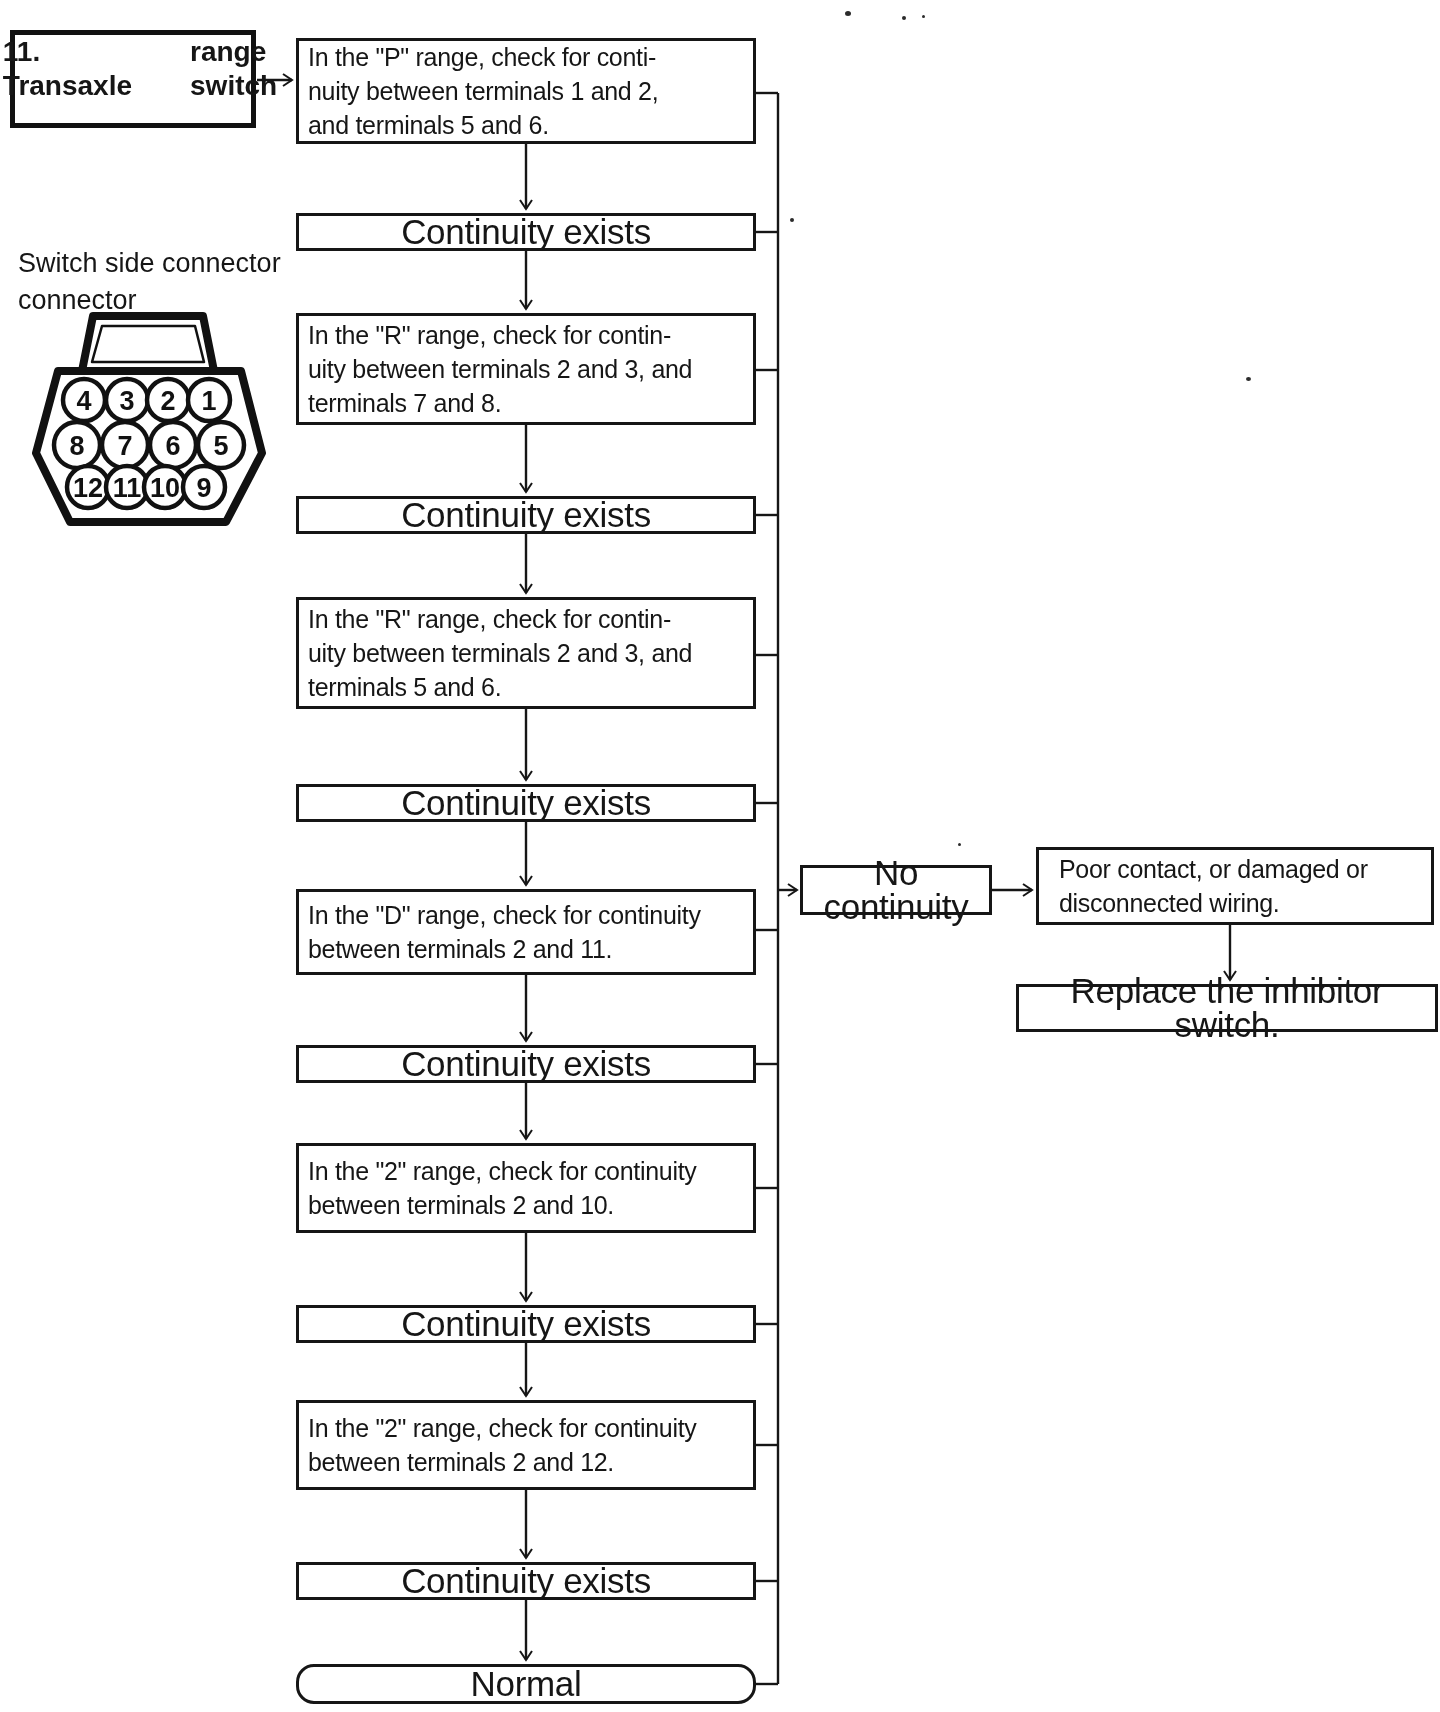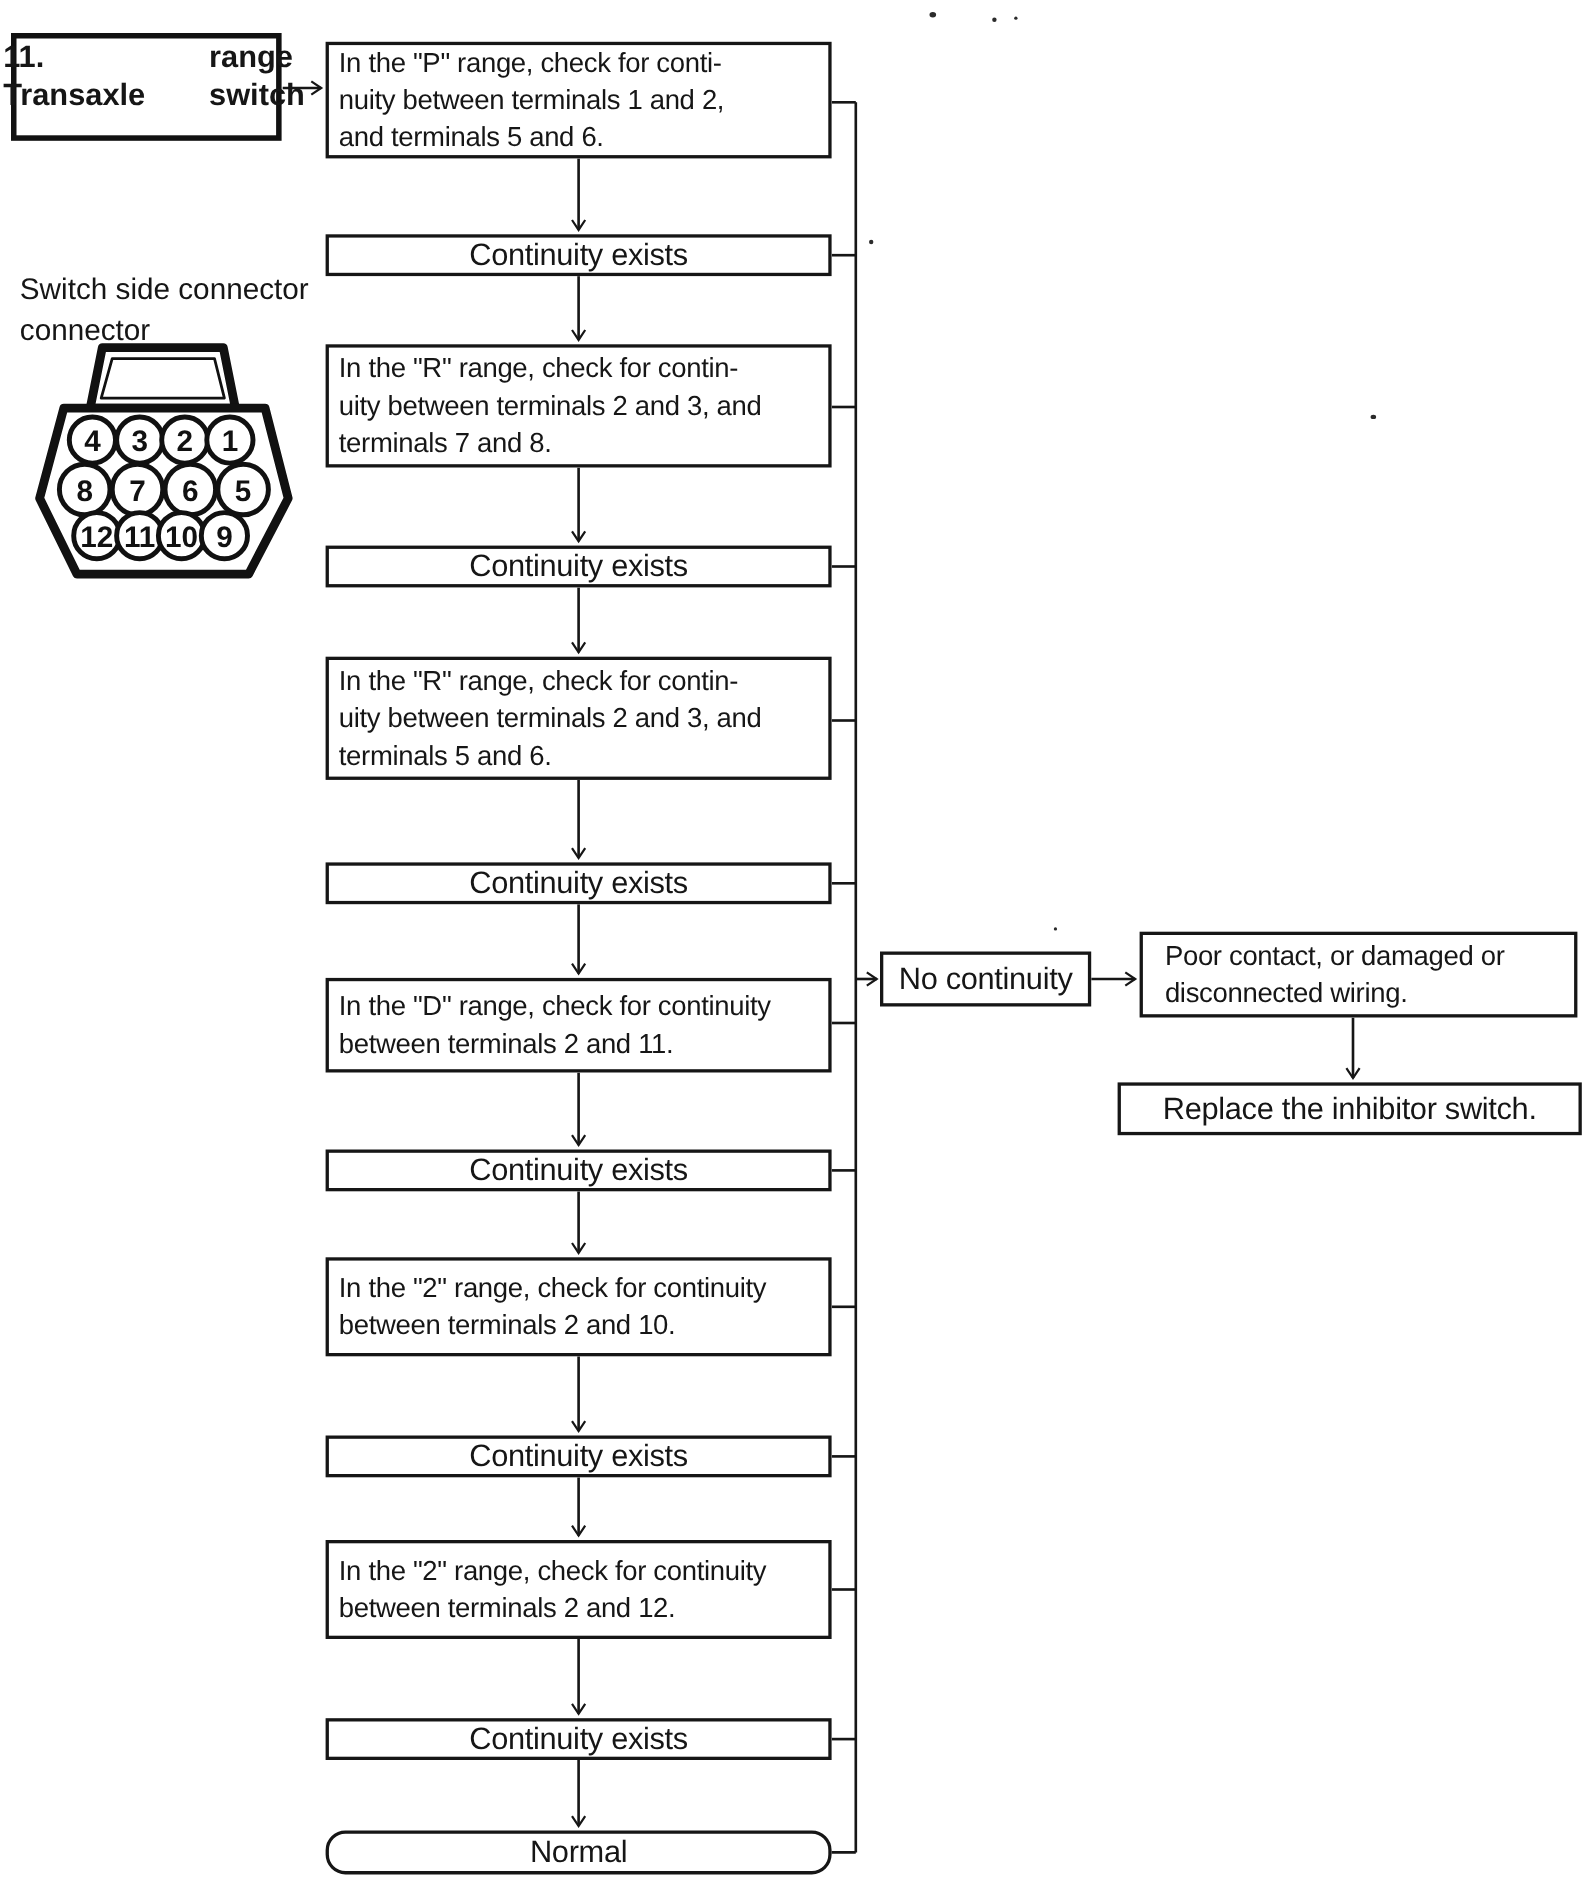--- a/index.html
+++ b/index.html
@@ -10,21 +10,21 @@
   }
   .abs{position:absolute;}
   svg{display:block;}
   
   .fbox{
     position:absolute;background:#fff;border:3px solid #161616;
     box-sizing:border-box;display:flex;align-items:center;
     font-size:25px;line-height:34px;letter-spacing:-0.3px;
   }
   .instruction{justify-content:flex-start;padding:2px 4px 2px 9px;white-space:pre-line;text-align:left;}
-  .result{justify-content:center;text-align:center;font-size:28px;}
+  .result{justify-content:center;text-align:center;font-size:35px;}
   
   .titlebox{
     position:absolute;left:10px;top:30px;width:246px;height:98px;
     background:#fff;border:5px solid #111;box-sizing:border-box;
     font-weight:bold;font-size:28px;line-height:34px;
     display:flex;flex-direction:row;justify-content:center;padding-left:14px;
   }
   .titlebox .l2{margin-left:58px;}
   
   .sidelabel{

